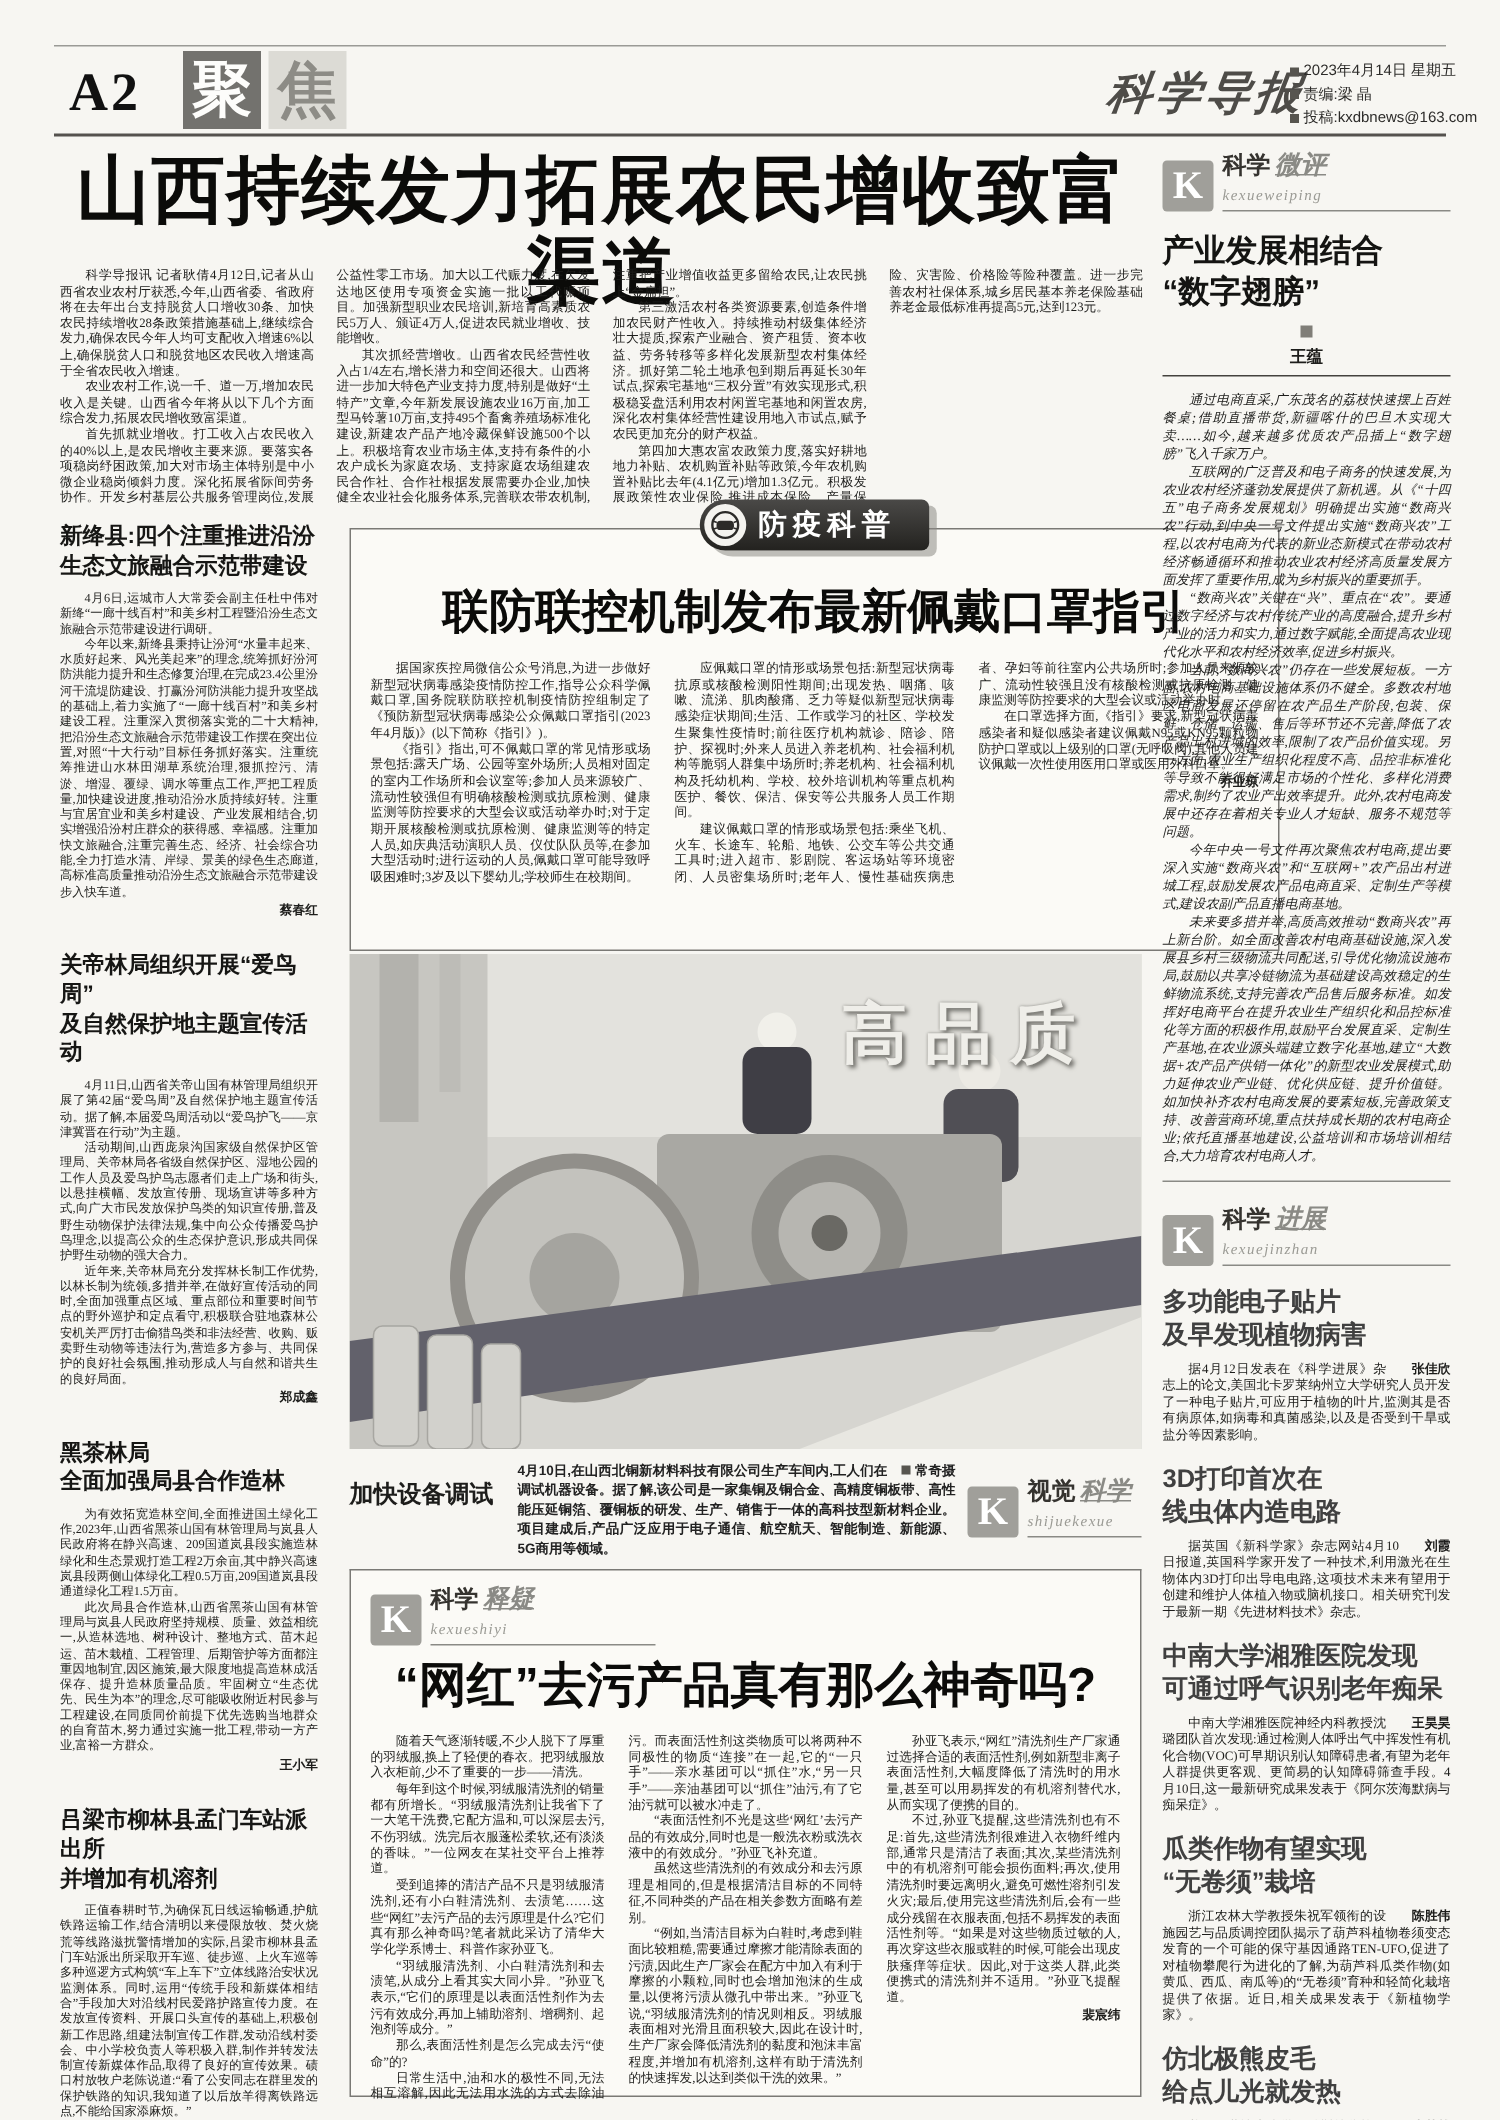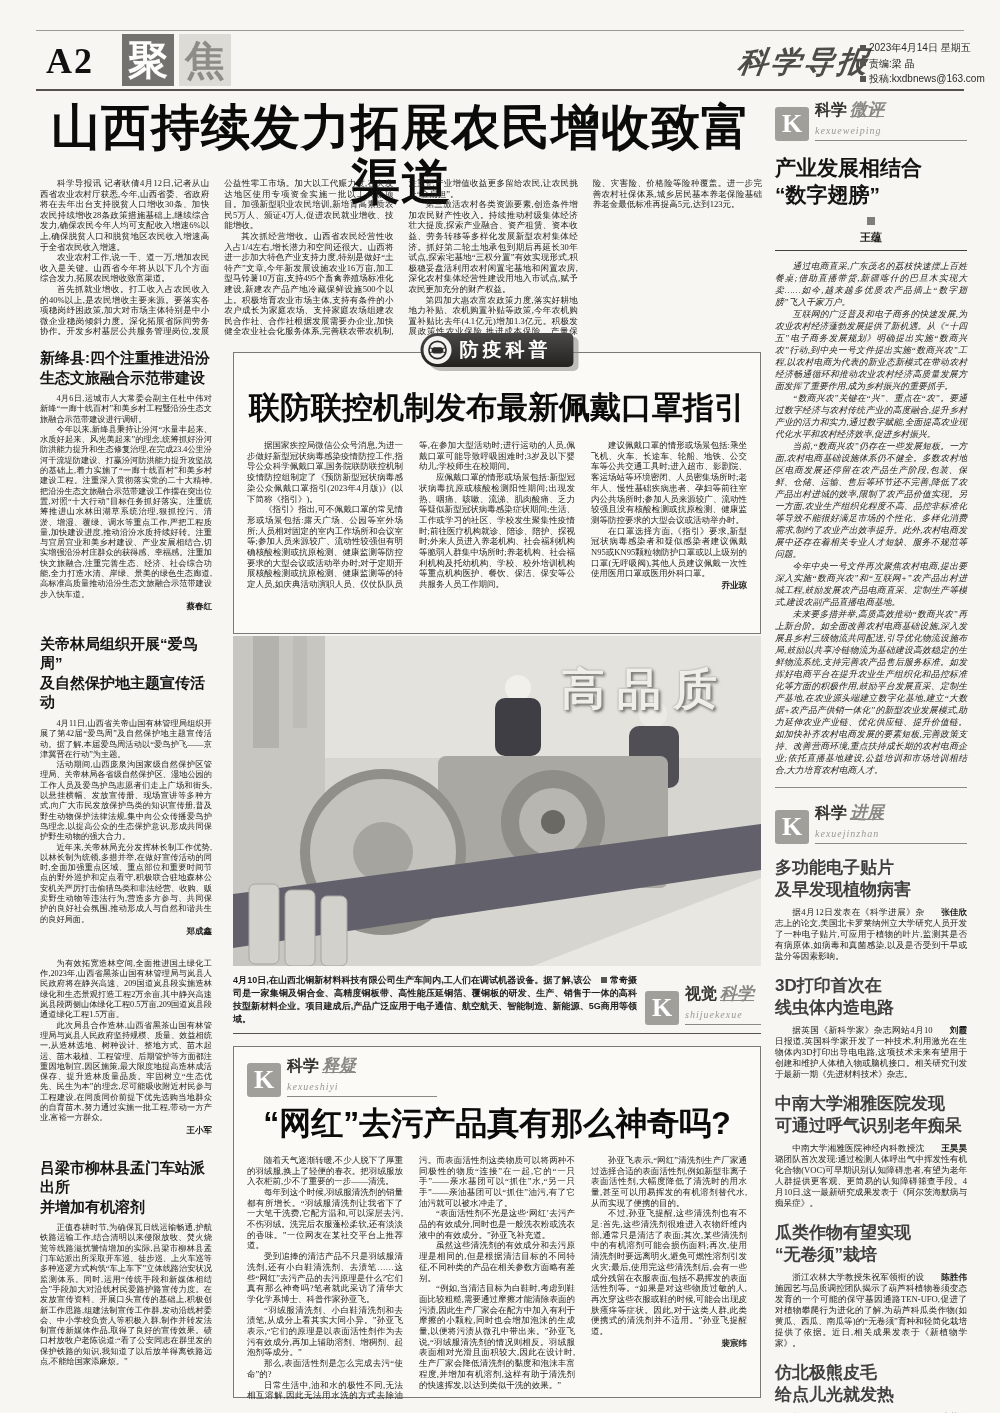--- a/index.html
+++ b/index.html
@@ -43,21 +43,21 @@
 
 .klogo { display:flex; align-items:flex-end; gap:6px; }
 .kbox { width:34px; height:34px; background:#a09f9a; color:#fff; border-radius:3px; text-align:center;
   font:700 26px/34px "Liberation Serif",serif; flex:0 0 auto; }
 .klabel { border-bottom:1px solid #8a8a85; padding-bottom:2px; flex:1; line-height:1.05; }
 .kcn { font:700 16px "Liberation Sans","DejaVu Sans",sans-serif; color:#35332f; }
 .kscript { font:700 italic 17px "Liberation Serif",serif; color:#8a8a85; margin-left:3px;text-decoration:underline; }
 .kpinyin { font:italic 10px "Liberation Serif",serif; color:#9a9a94; letter-spacing:1px; }
 
 
-.mask-box { position:absolute; left:233px; top:352px; width:528px; height:282px;
+.mask-box { position:absolute; left:233px; top:352px; width:620px; height:282px;
   border:1px solid #7a7975; background:#fbfaf6; }
 .badge { position:absolute; left:50%; top:-20px; transform:translateX(-50%);
   display:flex; align-items:center; gap:8px; background:linear-gradient(180deg,#4a4947,#23221f);
   border-radius:20px 6px 6px 20px; padding:3px 22px 3px 3px;
   box-shadow:5px 4px 0 rgba(140,139,133,.55); }
 .badge-icon { width:28px; height:28px; border-radius:50%; background:#f4f3ef; flex:0 0 auto;
   display:flex; align-items:center; justify-content:center; }
 .badge-text { font:700 19px "Liberation Sans","DejaVu Sans",sans-serif; color:#fff; letter-spacing:4px; white-space:nowrap; }
 .mask-head { margin-top:34px; text-align:center;
   font:900 31px "Liberation Sans","DejaVu Sans",sans-serif; color:#0b0b09; }
@@ -158,20 +158,21 @@
       <h2><span>关帝林局组织开展“爱鸟周”</span><br><span>及自然保护地主题宣传活动</span></h2>
       <div class="l-body">
           <p>4月11日,山西省关帝山国有林管理局组织开展了第42届“爱鸟周”及自然保护地主题宣传活动。据了解,本届爱鸟周活动以“爱鸟护飞——京津冀晋在行动”为主题。</p>
           <p>活动期间,山西庞泉沟国家级自然保护区管理局、关帝林局各省级自然保护区、湿地公园的工作人员及爱鸟护鸟志愿者们走上广场和街头,以悬挂横幅、发放宣传册、现场宣讲等多种方式,向广大市民发放保护鸟类的知识宣传册,普及野生动物保护法律法规,集中向公众传播爱鸟护鸟理念,以提高公众的生态保护意识,形成共同保护野生动物的强大合力。</p>
           <p>近年来,关帝林局充分发挥林长制工作优势,以林长制为统领,多措并举,在做好宣传活动的同时,全面加强重点区域、重点部位和重要时间节点的野外巡护和定点看守,积极联合驻地森林公安机关严厉打击偷猎鸟类和非法经营、收购、贩卖野生动物等违法行为,营造多方参与、共同保护的良好社会氛围,推动形成人与自然和谐共生的良好局面。</p>
         </div>
       <div class="sig">郑成鑫</div>
     </div>
 
     <div class="l-art">
+      <h2><span>黑茶林局</span><br><span>全面加强局县合作造林</span></h2>
       <div class="l-body">
           <p>为有效拓宽造林空间,全面推进国土绿化工作,2023年,山西省黑茶山国有林管理局与岚县人民政府将在静兴高速、209国道岚县段实施造林绿化和生态景观打造工程2万余亩,其中静兴高速岚县段两侧山体绿化工程0.5万亩,209国道岚县段通道绿化工程1.5万亩。</p>
           <p>此次局县合作造林,山西省黑茶山国有林管理局与岚县人民政府坚持规模、质量、效益相统一,从造林选地、树种设计、整地方式、苗木起运、苗木栽植、工程管理、后期管护等方面都注重因地制宜,因区施策,最大限度地提高造林成活保存、提升造林质量品质。牢固树立“生态优先、民生为本”的理念,尽可能吸收附近村民参与工程建设,在同质同价前提下优先选购当地群众的自育苗木,努力通过实施一批工程,带动一方产业,富裕一方群众。</p>
         </div>
       <div class="sig">王小军</div>
     </div>
 
     <div class="l-art">
       <h2><span>吕梁市柳林县孟门车站派出所</span><br><span>并增加有机溶剂</span></h2>
       <div class="l-body">
@@ -228,20 +229,21 @@
       <g fill="#d2d1cc" stroke="#a7a6a1">
         <rect x="16" y="248" width="30" height="80" rx="6"></rect>
         <rect x="52" y="254" width="30" height="76" rx="6"></rect>
         <rect x="88" y="260" width="26" height="70" rx="6"></rect>
       </g>
     </svg>
     <div class="photo-quality">高品质</div>
   </div>
 
   <div class="photo-cap">
+    <div class="cap-title">加快设备调试</div>
     <div class="cap-body">
       <span class="cap-credit"><span class="sq"></span> <span>常奇摄</span></span>
       <span>4月10日,在山西北铜新材料科技有限公司生产车间内,工人们在调试机器设备。据了解,该公司是一家集铜及铜合金、高精度铜板带、高性能压延铜箔、覆铜板的研发、生产、销售于一体的高科技型新材料企业。项目建成后,产品广泛应用于电子通信、航空航天、智能制造、新能源、5G商用等领域。</span>
     </div>
     <div class="cap-logo">
       <div class="klogo">
         <span class="kbox">K</span>
         <span class="klabel"><span class="kcn">视觉</span><span class="kscript">科学</span><br><i class="kpinyin">shijuekexue</i></span>
       </div>
     </div>

